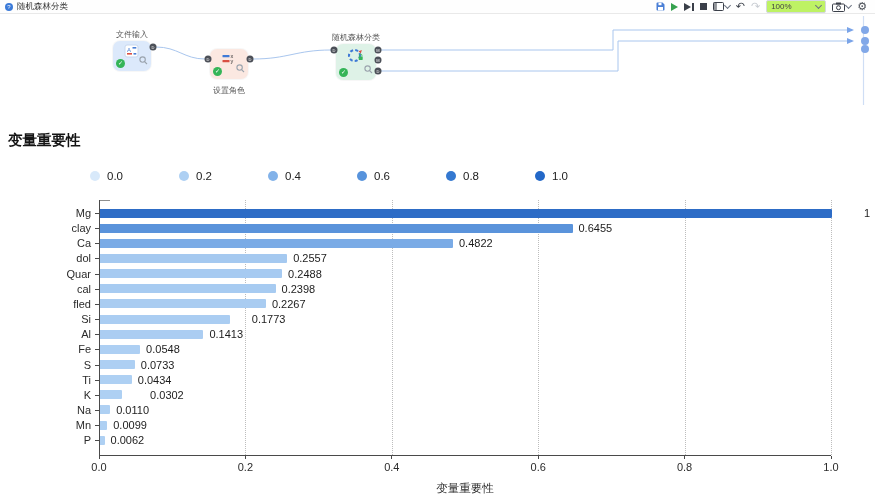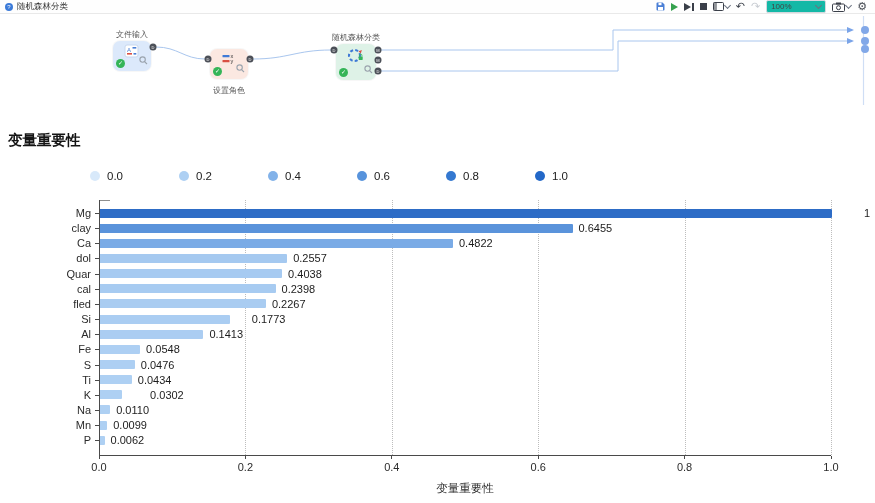--- a/index.html
+++ b/index.html
@@ -13,21 +13,21 @@
   .win-title{font-size:8.5px;color:#333;}
   .title-tools{position:absolute;right:8px;top:0;height:13px;display:flex;align-items:center;gap:6px;}
   .tico{display:flex;align-items:center;gap:1px;cursor:pointer;}
   .tri{width:0;height:0;border-top:4px solid transparent;border-bottom:4px solid transparent;border-left:7px solid #36a24f;}
   .tri.dark{border-left-color:#3a3f49;}
   .bar-v{width:2px;height:8px;background:#3a3f49;}
   .stopsq{width:7px;height:7px;background:#3a3f49;}
   .uglyph{font-size:11px;line-height:11px;color:#3a3f49;}
   .uglyph.disabled{color:#c7cbd1;}
   .chev{width:4px;height:4px;border-right:1px solid #6b7280;border-bottom:1px solid #6b7280;transform:rotate(45deg);margin-top:-2px;}
-  .zoombox{width:50px;height:11px;border:1px solid #d4d8de;border-radius:2px;display:flex;align-items:center;justify-content:space-between;padding:0 4px;background:#14b8a6;}
+  .zoombox{width:50px;height:11px;border:1px solid #d4d8de;border-radius:2px;display:flex;align-items:center;justify-content:space-between;padding:0 4px;background:#bef264;}
   .zoombox span{font-size:8px;color:#444;}
   .gear{font-size:11px;line-height:11px;color:#4a4f57;}
 
   
   #canvas{position:absolute;left:0;top:13px;width:875px;height:110px;}
   #edges{position:absolute;left:0;top:0;}
   .node{position:absolute;border-radius:7px;box-shadow:0 0 0 1px rgba(0,0,0,0.03);}
   .node-label{position:absolute;font-size:8px;color:#555;white-space:nowrap;text-align:center;transform:translateX(-50%);}
   .node-icon{position:absolute;left:50%;top:3px;transform:translateX(-50%);}
   .node-check{position:absolute;left:3px;bottom:3px;width:9px;height:9px;border-radius:50%;background:#35b558;color:#fff;font-size:6px;line-height:9px;text-align:center;}
@@ -239,21 +239,21 @@
       <div class="ylabel" style="top: 28.15px;">clay</div>
       <div class="bar" style="left: 1px; top: 38.8px; width: 352.97px; background: rgb(122, 171, 230);"></div>
       <div class="bar-value" style="left: 359.97px; top: 43.3px;">0.4822</div>
       <div class="ytick" style="top: 43.3px;"></div>
       <div class="ylabel" style="top: 43.3px;">Ca</div>
       <div class="bar" style="left: 1px; top: 53.95px; width: 187.172px; background: rgb(165, 201, 240);"></div>
       <div class="bar-value" style="left: 194.172px; top: 58.45px;">0.2557</div>
       <div class="ytick" style="top: 58.45px;"></div>
       <div class="ylabel" style="top: 58.45px;">dol</div>
       <div class="bar" style="left: 1px; top: 69.1px; width: 182.122px; background: rgb(166, 202, 241);"></div>
-      <div class="bar-value" style="left: 189.122px; top: 73.6px;">0.4038</div>
+      <div class="bar-value" style="left: 189.122px; top: 73.6px;">0.2488</div>
       <div class="ytick" style="top: 73.6px;"></div>
       <div class="ylabel" style="top: 73.6px;">Quar</div>
       <div class="bar" style="left: 1px; top: 84.25px; width: 175.534px; background: rgb(167, 203, 241);"></div>
       <div class="bar-value" style="left: 182.534px; top: 88.75px;">0.2398</div>
       <div class="ytick" style="top: 88.75px;"></div>
       <div class="ylabel" style="top: 88.75px;">cal</div>
       <div class="bar" style="left: 1px; top: 99.4px; width: 165.944px; background: rgb(169, 204, 241);"></div>
       <div class="bar-value" style="left: 172.944px; top: 103.9px;">0.2267</div>
       <div class="ytick" style="top: 103.9px;"></div>
       <div class="ylabel" style="top: 103.9px;">fled</div>
@@ -263,21 +263,21 @@
       <div class="ylabel" style="top: 119.05px;">Si</div>
       <div class="bar" style="left: 1px; top: 129.7px; width: 103.432px; background: rgb(171, 205, 242);"></div>
       <div class="bar-value" style="left: 110.432px; top: 134.2px;">0.1413</div>
       <div class="ytick" style="top: 134.2px;"></div>
       <div class="ylabel" style="top: 134.2px;">Al</div>
       <div class="bar" style="left: 1px; top: 144.85px; width: 40.1136px; background: rgb(173, 207, 243);"></div>
       <div class="bar-value" style="left: 47.1136px; top: 149.35px;">0.0548</div>
       <div class="ytick" style="top: 149.35px;"></div>
       <div class="ylabel" style="top: 149.35px;">Fe</div>
       <div class="bar" style="left: 1px; top: 160px; width: 34.8432px; background: rgb(173, 207, 243);"></div>
-      <div class="bar-value" style="left: 41.8432px; top: 164.5px;">0.0476</div>
+      <div class="bar-value" style="left: 41.8432px; top: 164.5px;">0.0733</div>
       <div class="ytick" style="top: 164.5px;"></div>
       <div class="ylabel" style="top: 164.5px;">S</div>
       <div class="bar" style="left: 1px; top: 175.15px; width: 31.7688px; background: rgb(174, 208, 243);"></div>
       <div class="bar-value" style="left: 38.7688px; top: 179.65px;">0.0434</div>
       <div class="ytick" style="top: 179.65px;"></div>
       <div class="ylabel" style="top: 179.65px;">Ti</div>
       <div class="bar" style="left: 1px; top: 190.3px; width: 22.1064px; background: rgb(174, 208, 243);"></div>
       <div class="bar-value" style="left: 29.1064px; top: 194.8px; padding-left: 22px;">0.0302</div>
       <div class="ytick" style="top: 194.8px;"></div>
       <div class="ylabel" style="top: 194.8px;">K</div>

